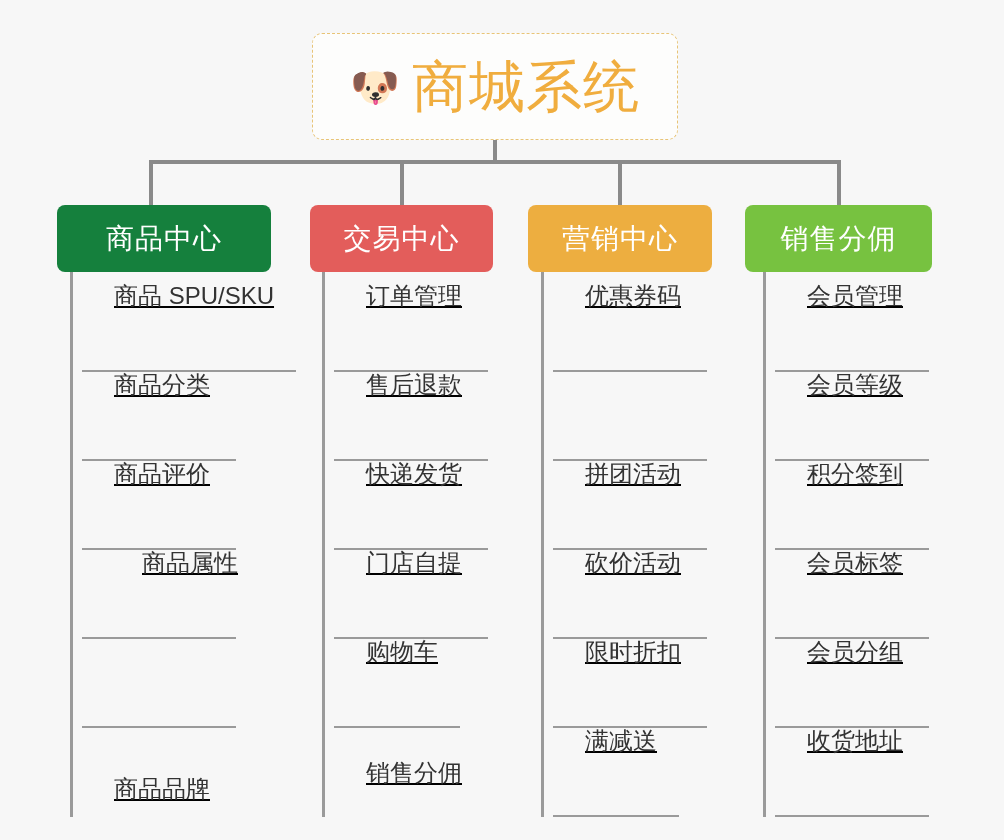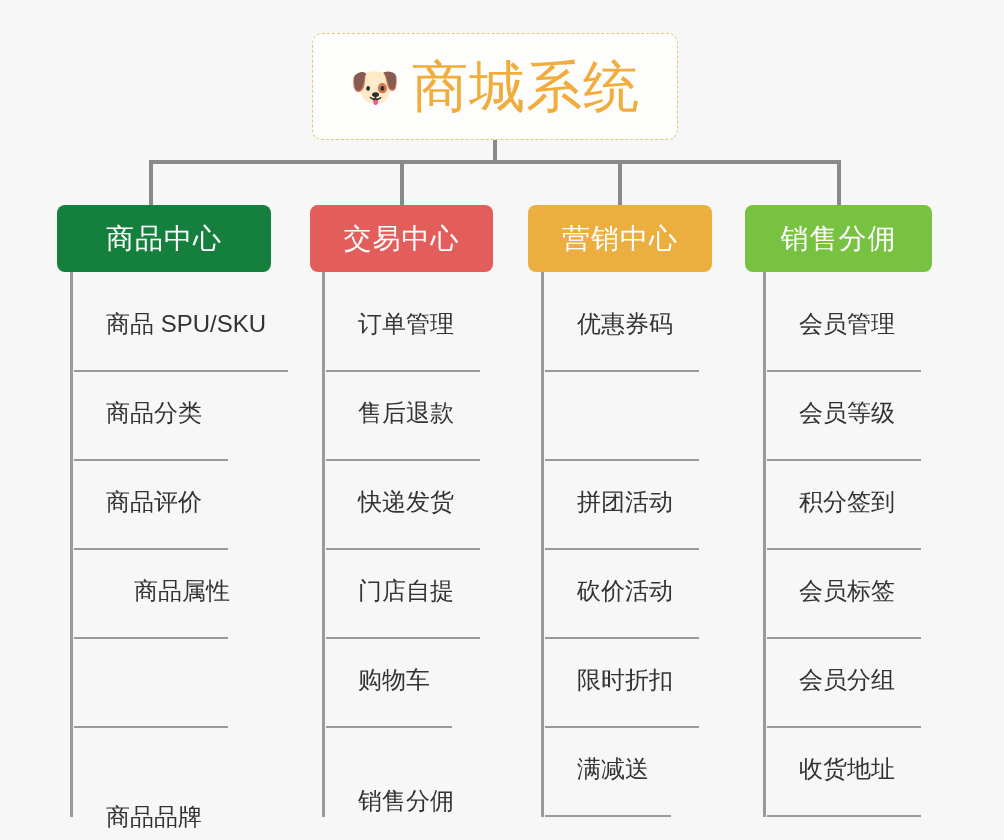--- a/index.html
+++ b/index.html
@@ -81,26 +81,27 @@
   }
   .leaf-spine {
     position: absolute;
     left: 0;
     top: 0;
     width: 3px;
     background: #9a9a9a;
   }
   .leaf-item {
     position: absolute;
-    left: 4px;
+    left: 12px;
     height: 89px;
     box-sizing: border-box;
     display: flex;
-    align-items: center;
+    align-items: flex-start;
     justify-content: flex-start;
+    text-decoration: underline;
   }
   .leaf-rule {
     position: absolute;
     left: 0;
     bottom: 0;
     height: 2px;
     background: #9a9a9a;
   }
   .leaf-label {
     font-size: 24px;

